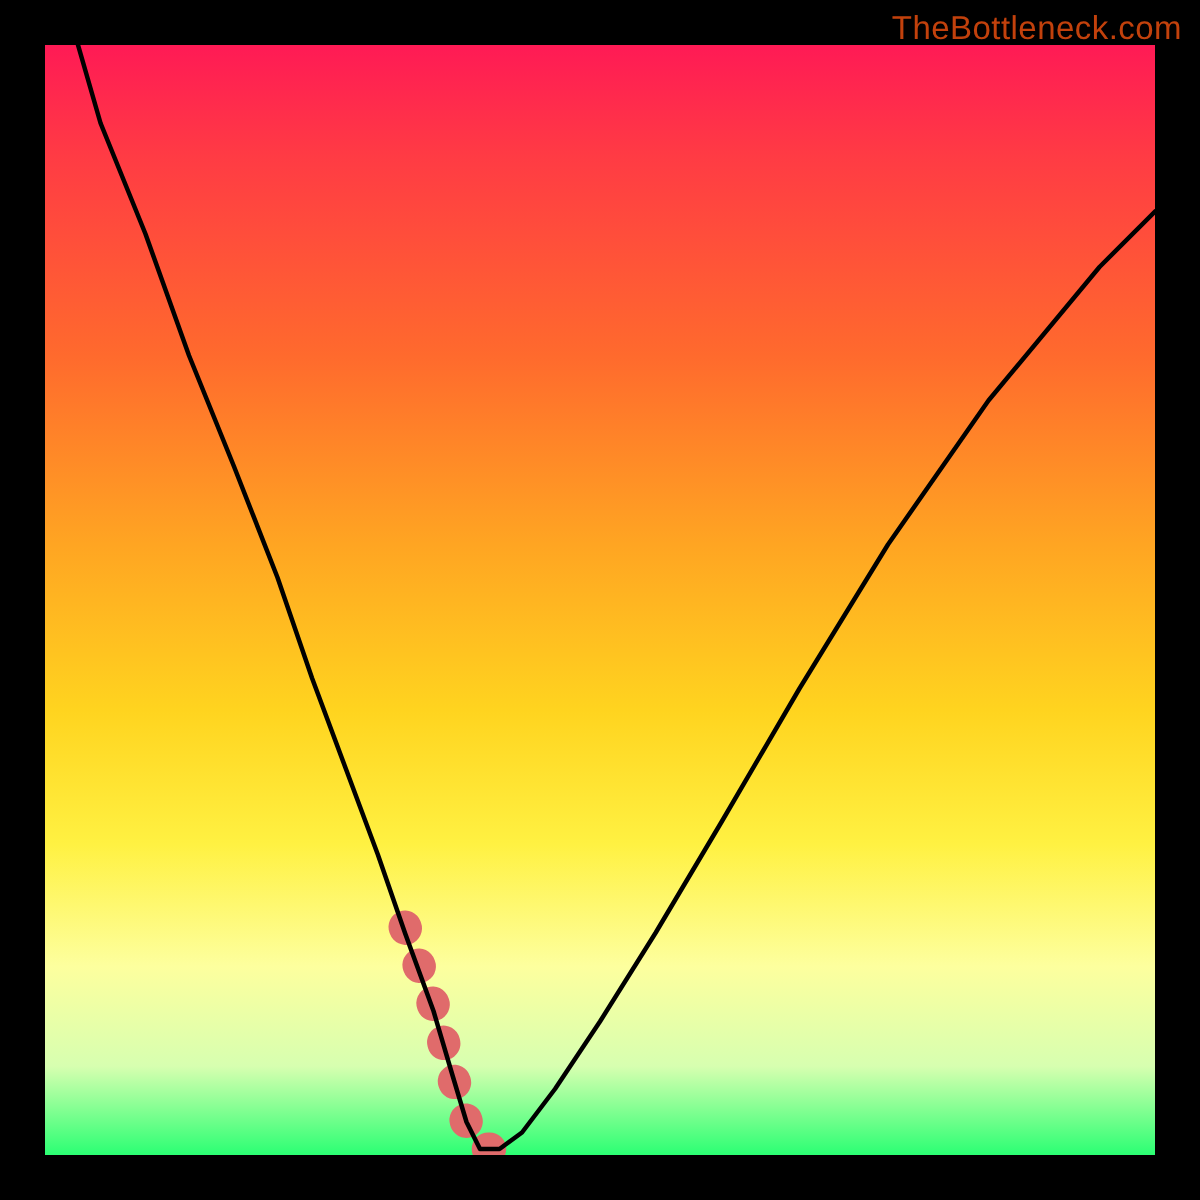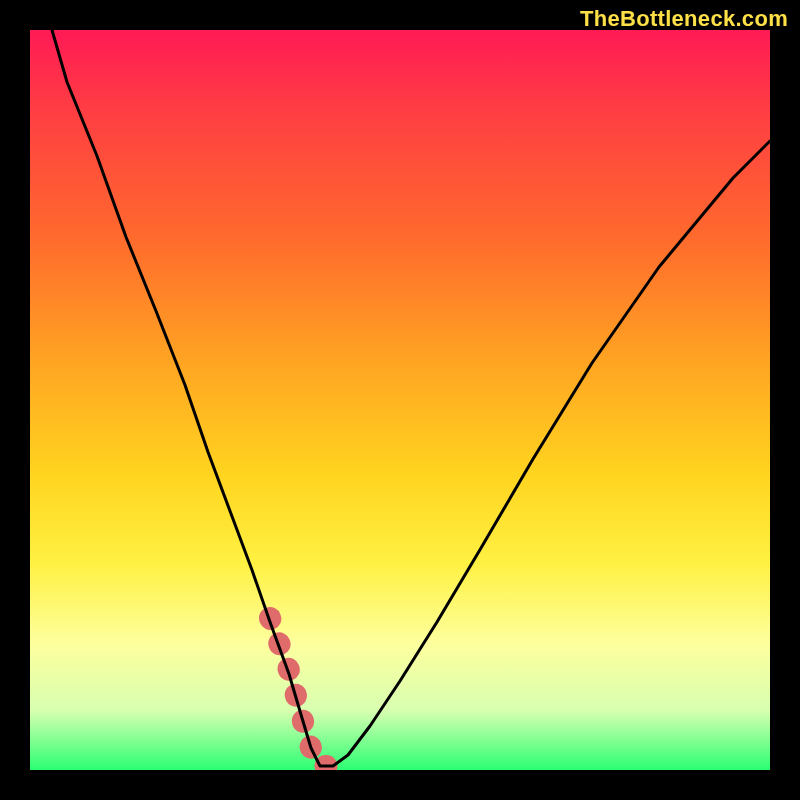--- a/index.html
+++ b/index.html
@@ -36,24 +36,24 @@
       #fff142 72%,
       #fdff9e 83%,
       #d7ffb0 92%,
       #2bff73 100%
     );
   }
   .watermark {
     position: absolute;
     top: 6px;
     right: 12px;
-    color: #fde047;
+    color: #c2410c;
     font-size: 22px;
     letter-spacing: 0.3px;
-    font-weight: 700;
+    font-weight: 400;
     text-align: center;
   }
   svg.curve {
     position: absolute;
     left: 0;
     top: 0;
     width: 740px;
     height: 740px;
   }
 </style>

